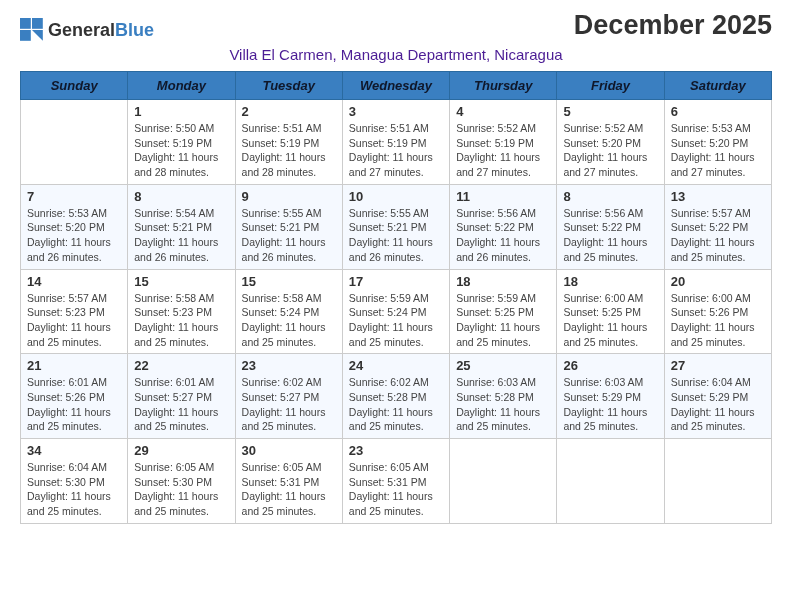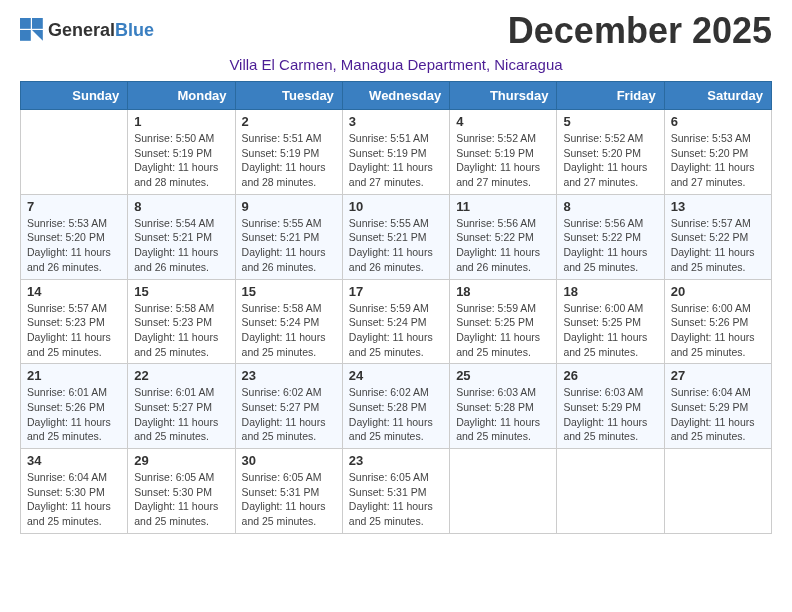--- a/index.html
+++ b/index.html
@@ -30,44 +30,45 @@
     .logo-text-blue {
       font-size: 18px;
       font-weight: bold;
       color: #3a7fc1;
     }
     .logo-icon {
       width: 24px;
       height: 24px;
     }
     .month-title {
-      font-size: 36px;
+      font-size: 27px;
       font-weight: bold;
       color: #333;
       text-align: right;
     }
     .subtitle {
       text-align: center;
       font-size: 15px;
       color: #4c1d95;
       margin-bottom: 8px;
     }
     .calendar {
       width: 100%;
       border-collapse: collapse;
       border: 1px solid #ccc;
     }
     .calendar th {
       background-color: #3a7fc1;
-      color: #ffffff;
-      text-align: right;
+      color: #0f172a;
+      text-align: center;
       padding: 6px 8px;
       font-size: 13px;
       font-weight: bold;
       border: 1px solid #2a6aa0;
+      font-style: italic;
     }
     .calendar td {
       vertical-align: top;
       border: 1px solid #ccc;
       padding: 4px 6px;
       width: calc(100% / 7);
       min-height: 80px;
       font-size: 11px;
       color: #333;
       background: #fff;

